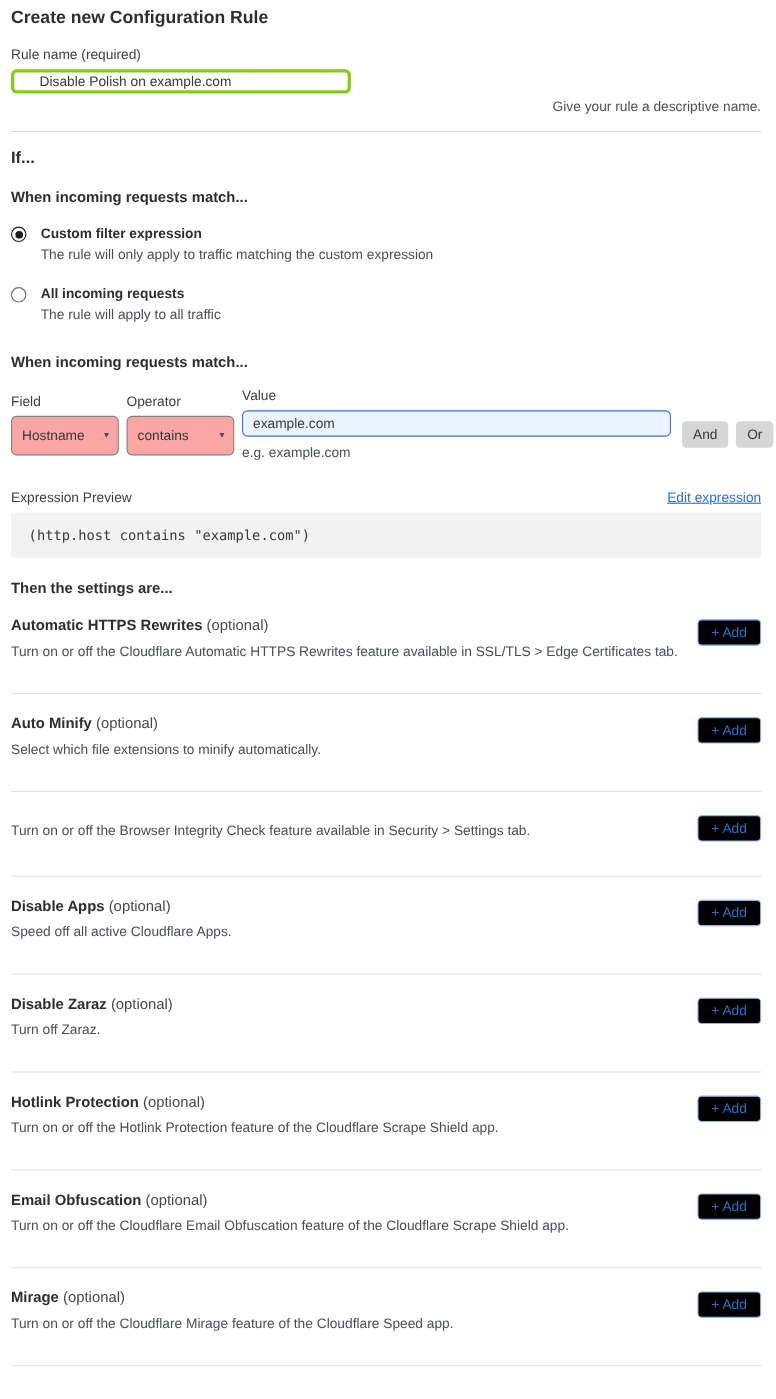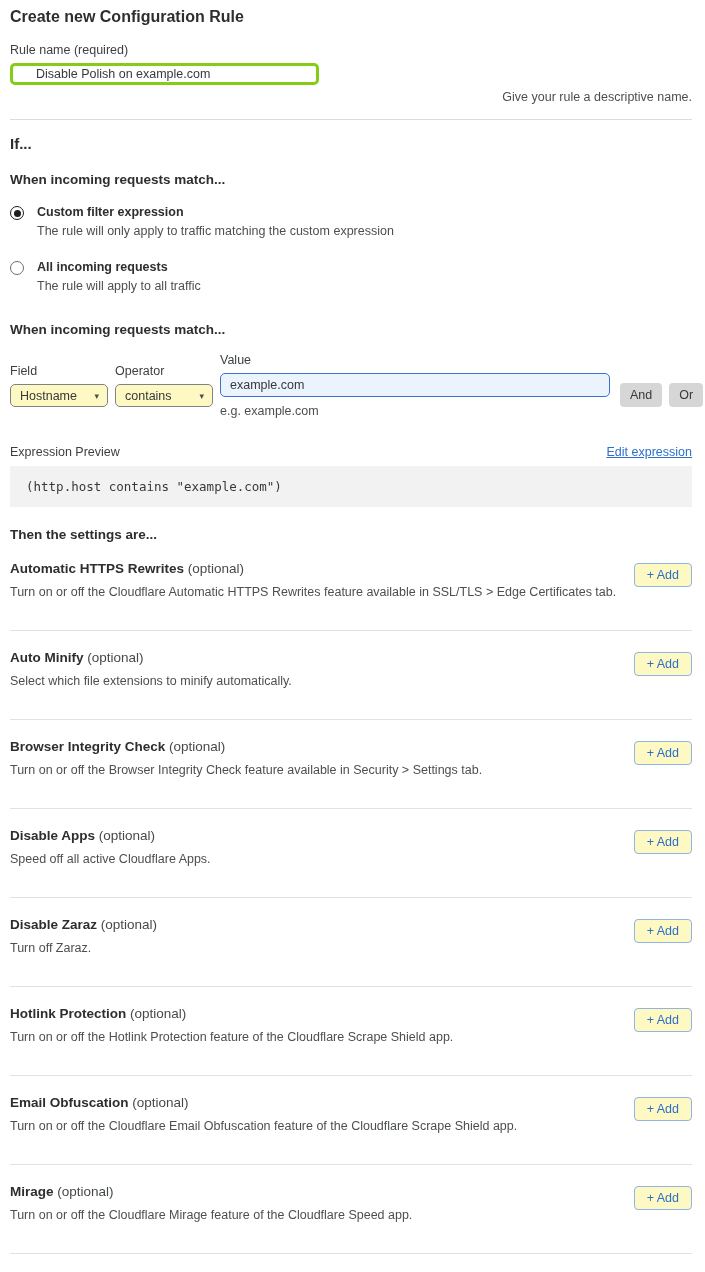--- a/index.html
+++ b/index.html
@@ -94,24 +94,24 @@
   .builder-row {
     display: flex;
     align-items: center;
     margin-top: 16px;
     gap: 7px;
   }
   .builder-col { display: flex; flex-direction: column; }
   .builder-col .field-label { margin-bottom: 6px; }
 
   .select-box {
-    height: 23px;
+    height: 36px;
     border: 1px solid #7d8287;
     border-radius: 5px;
-    background: #fef9c3;
+    background: #fca5a5;
     display: flex;
     align-items: center;
     justify-content: space-between;
     padding: 0 8px 0 9px;
     font-size: 12.5px;
     color: #36393a;
     cursor: pointer;
   }
   .select-box .caret { font-size: 9px; color: #4c4f52; margin-left: 8px; }
   .w-field { width: 98px; }
@@ -181,21 +181,21 @@
     padding: 19px 0 31px 0;
     border-bottom: 1px solid #e2e2e2;
   }
   .setting-title { font-size: 13.5px; color: #2e2e2e; }
   .setting-title .t { font-weight: bold; }
   .setting-title .opt { font-weight: normal; color: #46494b; }
   .setting-desc { font-size: 12.5px; color: #4c4f52; margin-top: 9px; }
 
   .add-btn {
     flex: 0 0 auto;
-    background: #fef9c3;
+    background: #000000;
     border: 1px solid #8fb4e8;
     border-radius: 4px;
     color: #2c6fcb;
     font-family: "Liberation Sans", sans-serif;
     font-size: 12.5px;
     padding: 4px 12px;
     cursor: pointer;
     margin-top: 2px;
   }
 </style>
@@ -279,21 +279,20 @@
   <div class="setting">
     <div>
       <div class="setting-title"><span class="t">Auto Minify</span> <span class="opt">(optional)</span></div>
       <div class="setting-desc">Select which file extensions to minify automatically.</div>
     </div>
     <button class="add-btn">+ Add</button>
   </div>
 
   <div class="setting">
     <div>
-      <div class="setting-title"><span class="t">Browser Integrity Check</span> <span class="opt">(optional)</span></div>
       <div class="setting-desc">Turn on or off the Browser Integrity Check feature available in Security &gt; Settings tab.</div>
     </div>
     <button class="add-btn">+ Add</button>
   </div>
 
   <div class="setting">
     <div>
       <div class="setting-title"><span class="t">Disable Apps</span> <span class="opt">(optional)</span></div>
       <div class="setting-desc">Speed off all active Cloudflare Apps.</div>
     </div>

